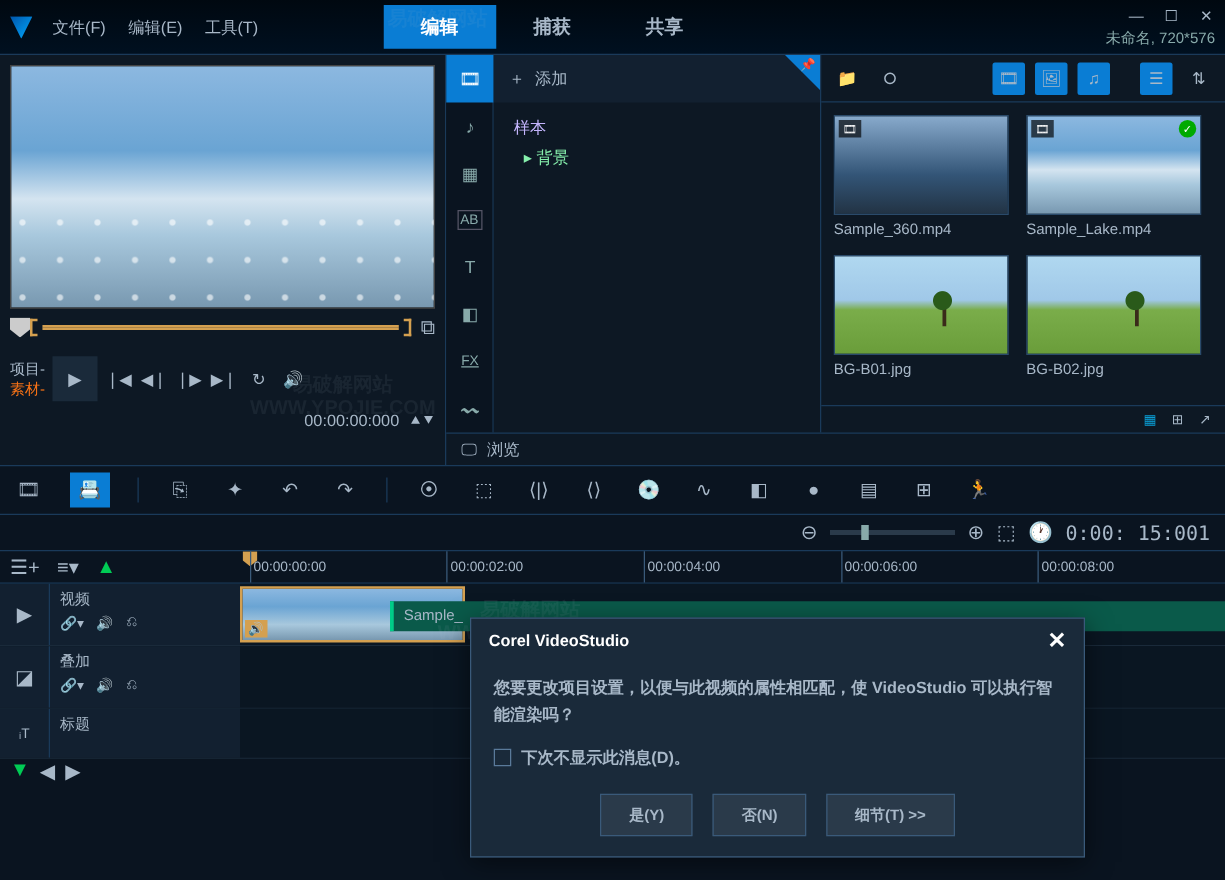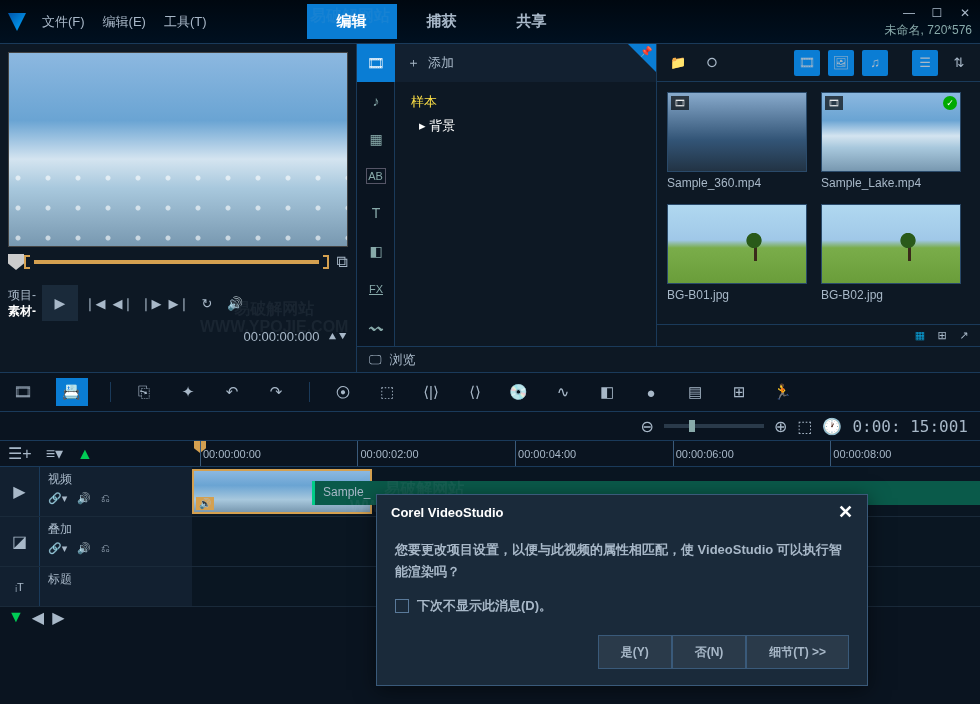--- a/index.html
+++ b/index.html
@@ -22,38 +22,38 @@
 .preview-img::after { content: ''; position: absolute; bottom: 0; left: 0; right: 0; height: 40%; background: radial-gradient(circle at 30% 30%, rgba(255,255,255,.6) 2px, transparent 3px) 0 0/30px 30px; }
 .preview-scrub { height: 30px; display: flex; align-items: center; position: relative; }
 .scrub-marker { width: 16px; height: 16px; background: #ccc; clip-path: polygon(0% 0%, 100% 0%, 100% 60%, 50% 100%, 0% 60%); }
 .scrub-bar { flex: 1; height: 4px; background: #333; border-top: 2px solid #d4a050; border-bottom: 2px solid #d4a050; margin: 0 4px; }
 .scrub-bracket-l, .scrub-bracket-r { width: 6px; height: 14px; border: 2px solid #d4a050; }
 .scrub-bracket-l { border-right: none; }
 .scrub-bracket-r { border-left: none; }
 .dup-icon { margin-left: 8px; font-size: 16px; cursor: pointer; }
 .play-controls { display: flex; align-items: center; gap: 6px; margin-top: 8px; }
 .mode-labels { font-size: 12px; line-height: 16px; text-align: center; }
-.mode-labels .hot { color: #ffffff; font-weight: bold; }
+.mode-labels .hot { color: #f97316; }
 .play-btn { width: 36px; height: 36px; background: #1a2a3a; display: flex; align-items: center; justify-content: center; cursor: pointer; font-size: 14px; }
 .ctrl-icon { width: 22px; height: 22px; display: flex; align-items: center; justify-content: center; cursor: pointer; font-size: 13px; }
 .timecode { margin-left: auto; font-family: monospace; font-size: 13px; margin-top: 8px; }
 
 .library-panel { flex: 1; display: flex; flex-direction: column; background: #0d1824; border-left: 1px solid #1a3a5a; }
 .lib-top { display: flex; flex: 1; }
 .lib-sidebar { width: 38px; background: #0a1420; display: flex; flex-direction: column; border-right: 1px solid #1a3a5a; }
 .lib-tab { width: 38px; height: 38px; display: flex; align-items: center; justify-content: center; cursor: pointer; font-size: 14px; color: #8aa; }
 .lib-tab.active { background: #0a7dd4; color: #fff; }
 .lib-tree { width: 262px; background: #0d1824; border-right: 1px solid #1a3a5a; }
 .lib-tree-header { height: 38px; display: flex; align-items: center; padding: 0 12px; background: #122030; font-size: 13px; position: relative; }
 .lib-tree-header .plus { margin-right: 8px; }
 .pin-corner { position: absolute; top: 0; right: 0; width: 0; height: 0; border-style: solid; border-width: 0 28px 28px 0; border-color: transparent #0a7dd4 transparent transparent; }
 .pin-corner::after { content: '📌'; position: absolute; top: 2px; right: -25px; font-size: 10px; color: #fff; }
 .lib-tree-body { padding: 8px 16px; font-size: 13px; }
-.tree-item { padding: 3px 0; color: #fde047; }
-.tree-item.child { padding-left: 8px; color: #ffffff; }
+.tree-item { padding: 3px 0; color: #c4b5fd; }
+.tree-item.child { padding-left: 8px; color: #86efac; }
 .lib-content { flex: 1; display: flex; flex-direction: column; }
 .lib-toolbar { height: 38px; display: flex; align-items: center; padding: 0 8px; gap: 8px; border-bottom: 1px solid #1a3a5a; }
 .lib-tool { width: 26px; height: 26px; display: flex; align-items: center; justify-content: center; cursor: pointer; font-size: 13px; }
 .lib-tool.sq { background: #0a7dd4; border-radius: 2px; }
 .lib-grid { flex: 1; padding: 10px; display: grid; grid-template-columns: repeat(2, 140px); gap: 14px; align-content: start; overflow: auto; }
 .thumb { }
 .thumb-img { width: 140px; height: 80px; border: 1px solid #2a4a6a; position: relative; }
 .thumb-img.lake { background: linear-gradient(180deg, #8cb8e0 0%, #6aa4d3 35%, #d4e4f0 55%, #a8c8dd 70%, #7898b0 100%); }
 .thumb-img.pano { background: linear-gradient(180deg, #88aacc 0%, #335577 60%, #223344 100%); }
 .thumb-img.green { background: linear-gradient(180deg, #b0d8f0 0%, #a0c8e8 45%, #7aad4a 55%, #6a9d3a 100%); position: relative; }
@@ -93,21 +93,21 @@
 .clip-label { position: absolute; left: 120px; top: 14px; background: #0a5a4a; padding: 4px 8px; font-size: 12px; border-left: 3px solid #0c8; width: 760px; height: 24px; }
 .audio-badge { position: absolute; left: 2px; bottom: 2px; background: #d4a050; color: #000; font-size: 10px; padding: 1px 3px; }
 .tl-scroll { height: 20px; display: flex; align-items: center; padding: 0 8px; gap: 8px; }
 
 .dialog { position: absolute; left: 376px; top: 494px; width: 492px; background: #1a2a3a; border: 1px solid #3a5a7a; box-shadow: 0 4px 20px rgba(0,0,0,.5); z-index: 100; }
 .dialog-title { height: 34px; display: flex; align-items: center; padding: 0 14px; font-weight: bold; font-size: 13px; color: #fff; }
 .dialog-close { margin-left: auto; cursor: pointer; font-size: 18px; }
 .dialog-body { padding: 10px 18px 16px; font-size: 13px; line-height: 22px; font-weight: bold; }
 .dialog-check { display: flex; align-items: center; margin-top: 12px; gap: 8px; }
 .checkbox { width: 14px; height: 14px; border: 1px solid #5a7a9a; }
-.dialog-buttons { display: flex; justify-content: flex-end; margin-top: 18px; }
+.dialog-buttons { display: flex; justify-content: center; gap: 16px; margin-top: 18px; }
 .dialog-btn { padding: 5px 22px; background: #2a3a4a; border: 1px solid #3a5a7a; cursor: pointer; font-size: 12px; }
 
 .watermark { position: absolute; pointer-events: none; font-size: 16px; color: rgba(180,190,200,.08); font-weight: bold; z-index: 50; text-align: center; line-height: 18px; }
 </style>
 </head>
 <body>
 
 <div class="titlebar">
   <div class="logo"></div>
   <div class="menubar">

